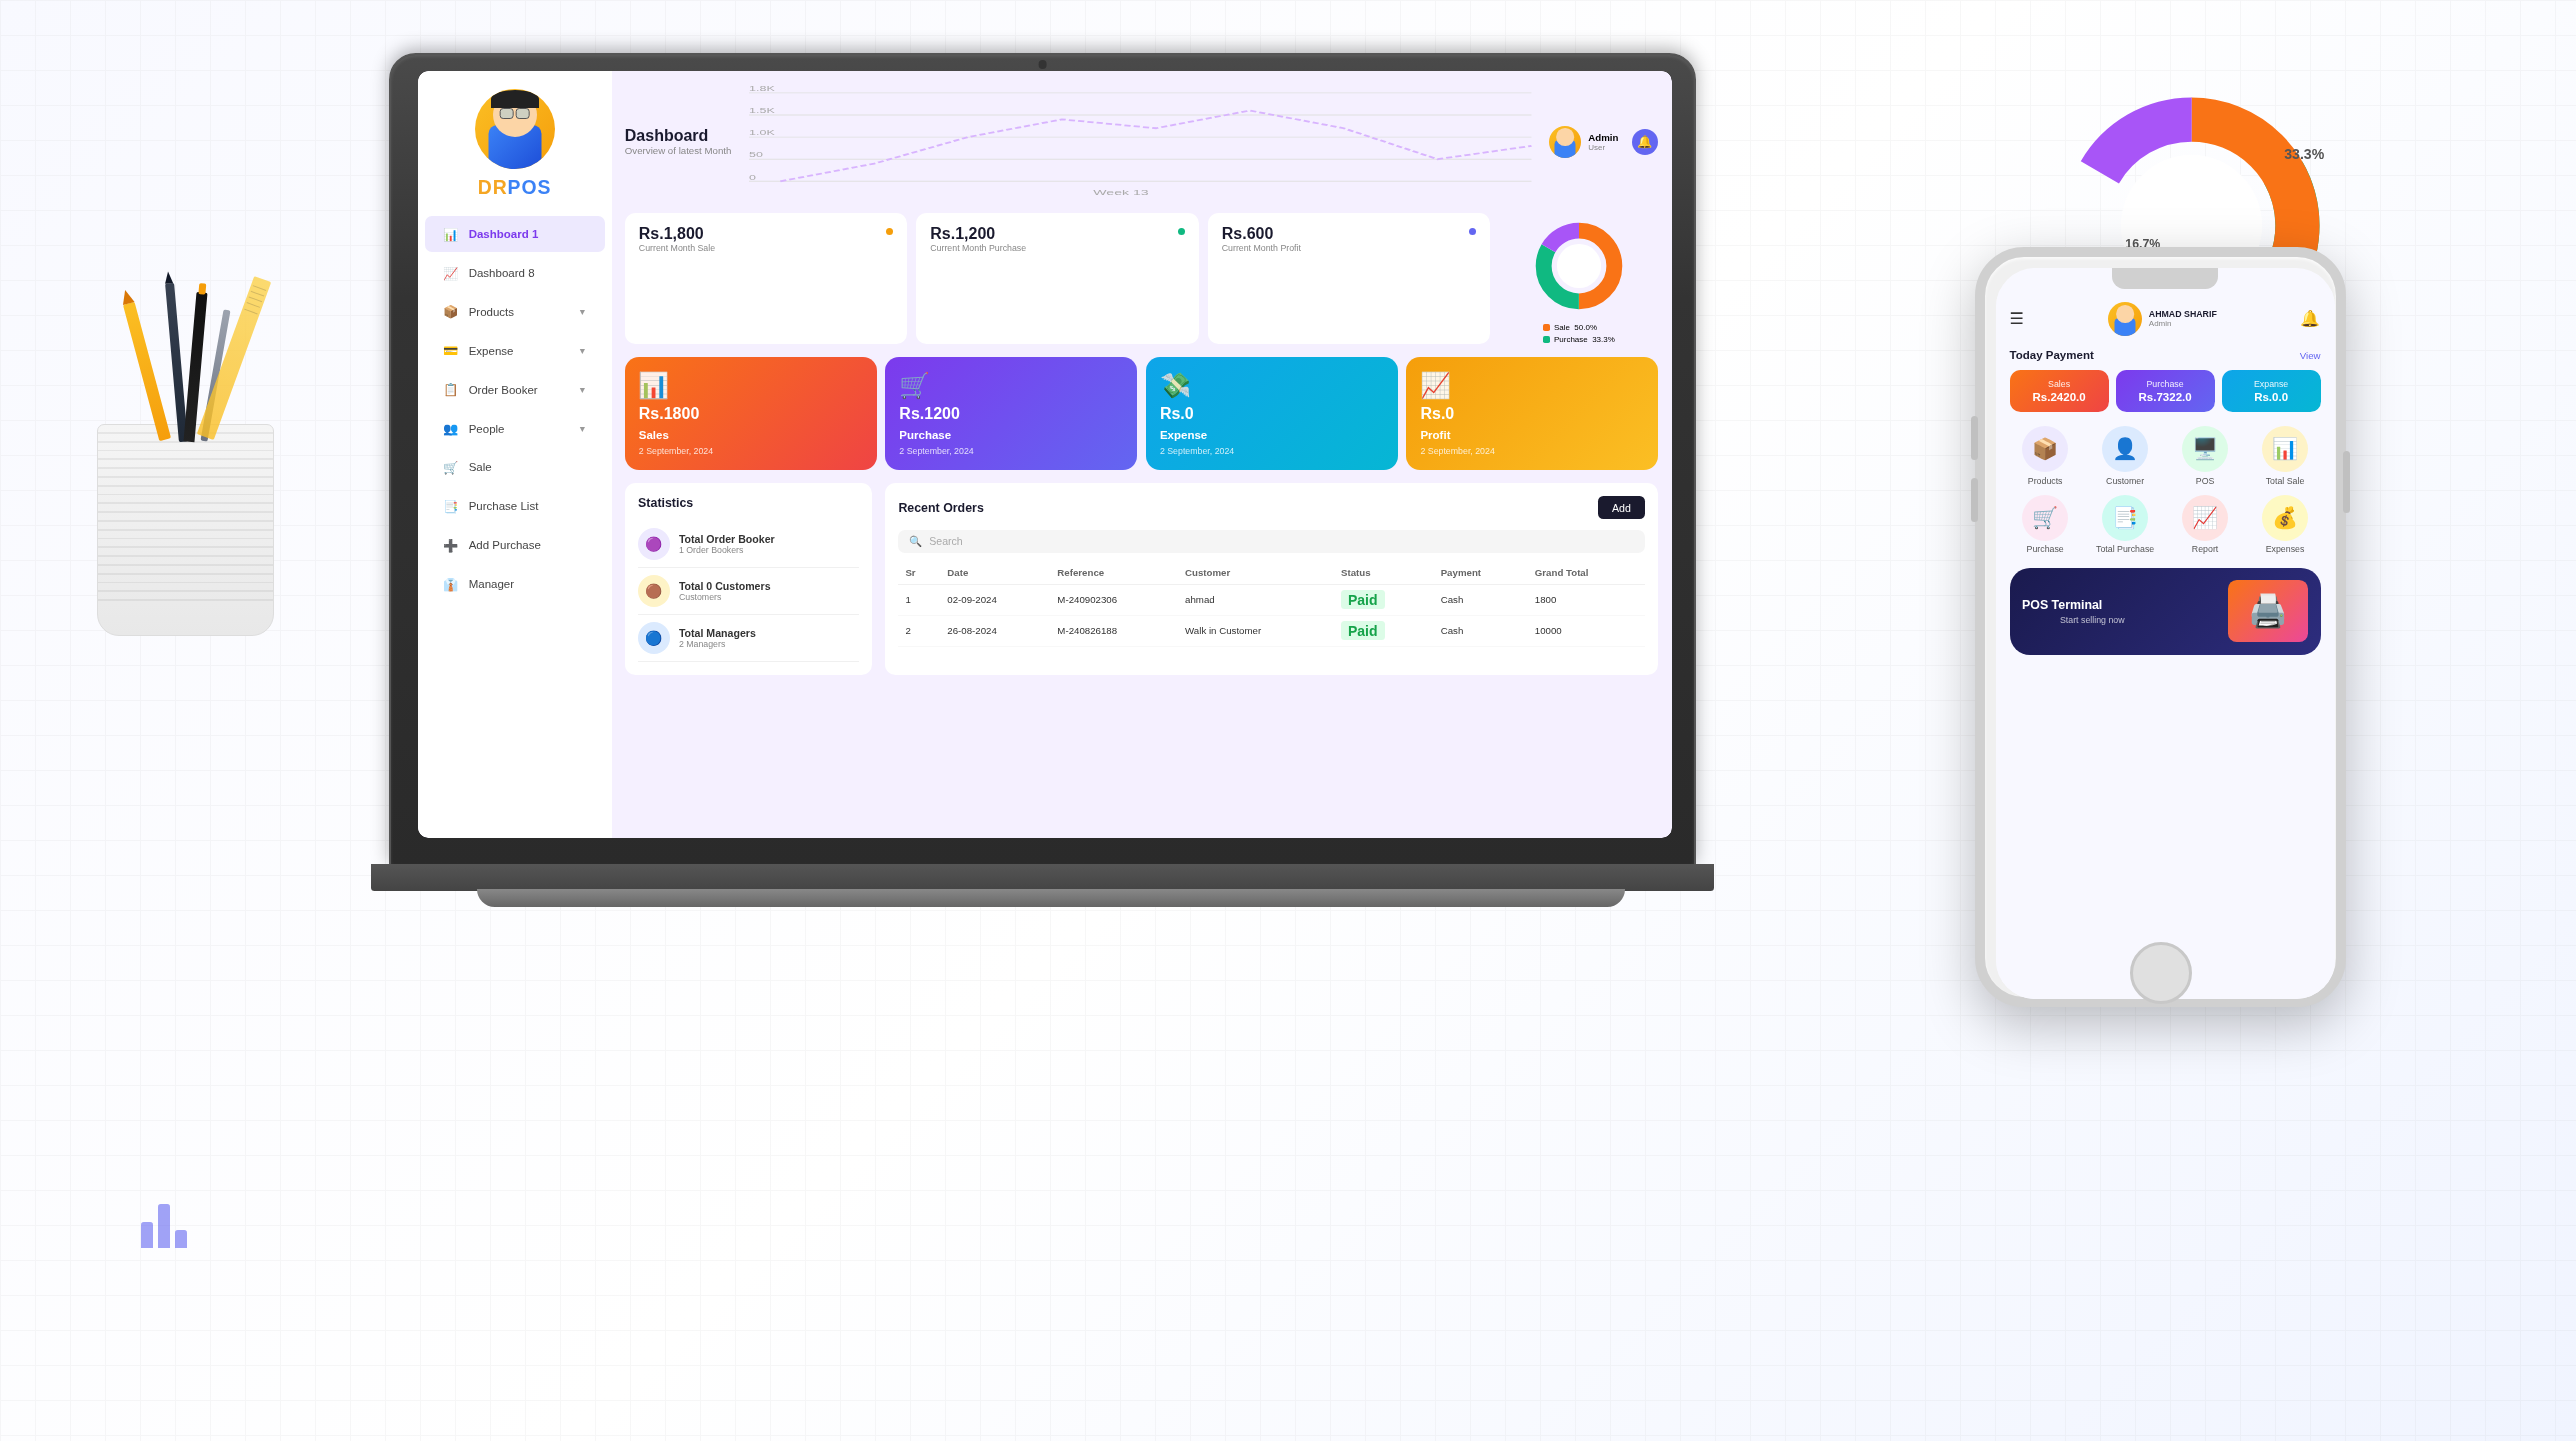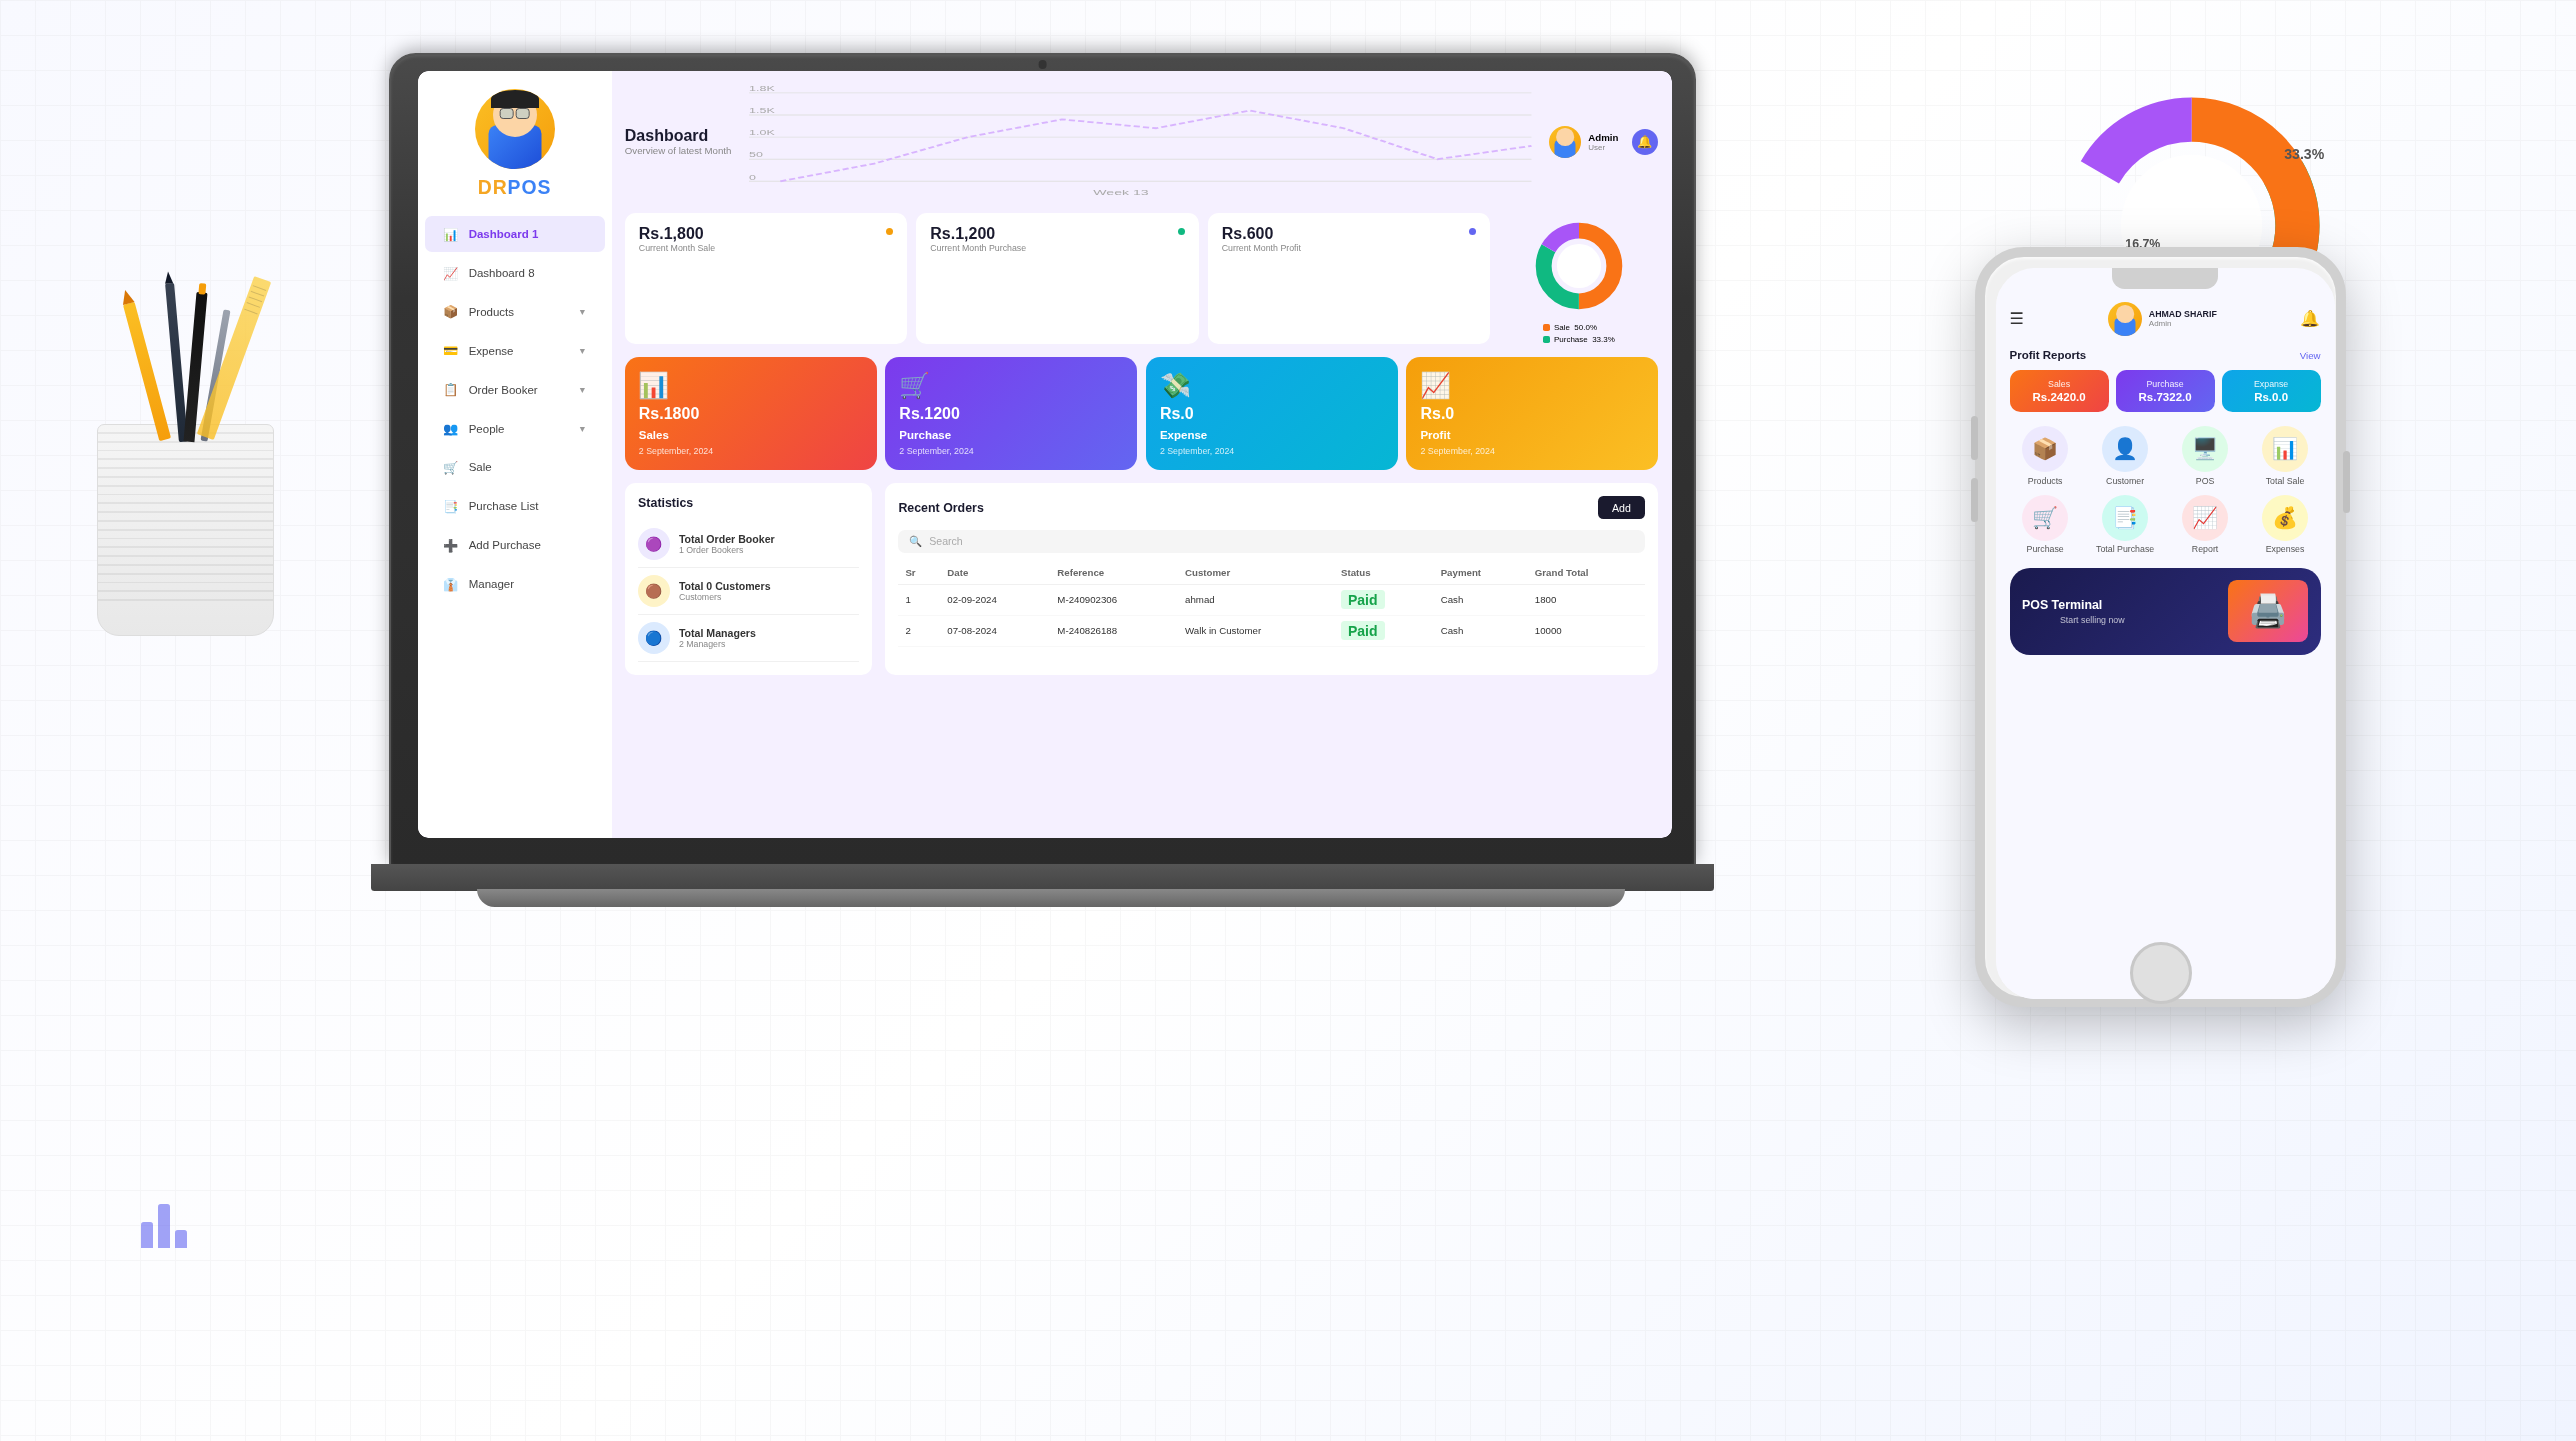--- a/index.html
+++ b/index.html
@@ -860,21 +860,21 @@
                       <td>1</td>
                       <td>02-09-2024</td>
                       <td>M-240902306</td>
                       <td>ahmad</td>
                       <td><span class="status-paid">Paid</span></td>
                       <td>Cash</td>
                       <td>1800</td>
                     </tr>
                     <tr>
                       <td>2</td>
-                      <td>07-08-2024</td>
+                      <td>26-08-2024</td>
                       <td>M-240826188</td>
                       <td>Walk in Customer</td>
                       <td><span class="status-paid">Paid</span></td>
                       <td>Cash</td>
                       <td>10000</td>
                     </tr>
                   </tbody>
                 </table>
               </div>
             </div>
@@ -920,21 +920,21 @@
             </div>
             <div>
               <div style="font-size:8.8px;font-weight:700;color:#1a1a2e;">AHMAD SHARIF</div>
               <div style="font-size:8px;color:#888;">Admin</div>
             </div>
           </div>
           <span class="phone-bell">🔔</span>
         </div>
 
         <div class="today-reports-header">
-          <span style="font-size:11.5px;font-weight:700;color:#1a1a2e;">Profit Reports</span>
+          <span style="font-size:11.5px;font-weight:700;color:#1a1a2e;">Today Payment</span>
           <span style="font-size:9.7px;color:#6366f1;">View</span>
         </div>
 
         <div class="phone-reports-row">
           <div class="phone-report-card sales-card">
             <div class="phone-report-label">Sales</div>
             <div class="phone-report-value">Rs.2420.0</div>
           </div>
           <div class="phone-report-card purchase-card">
             <div class="phone-report-label">Purchase</div>

